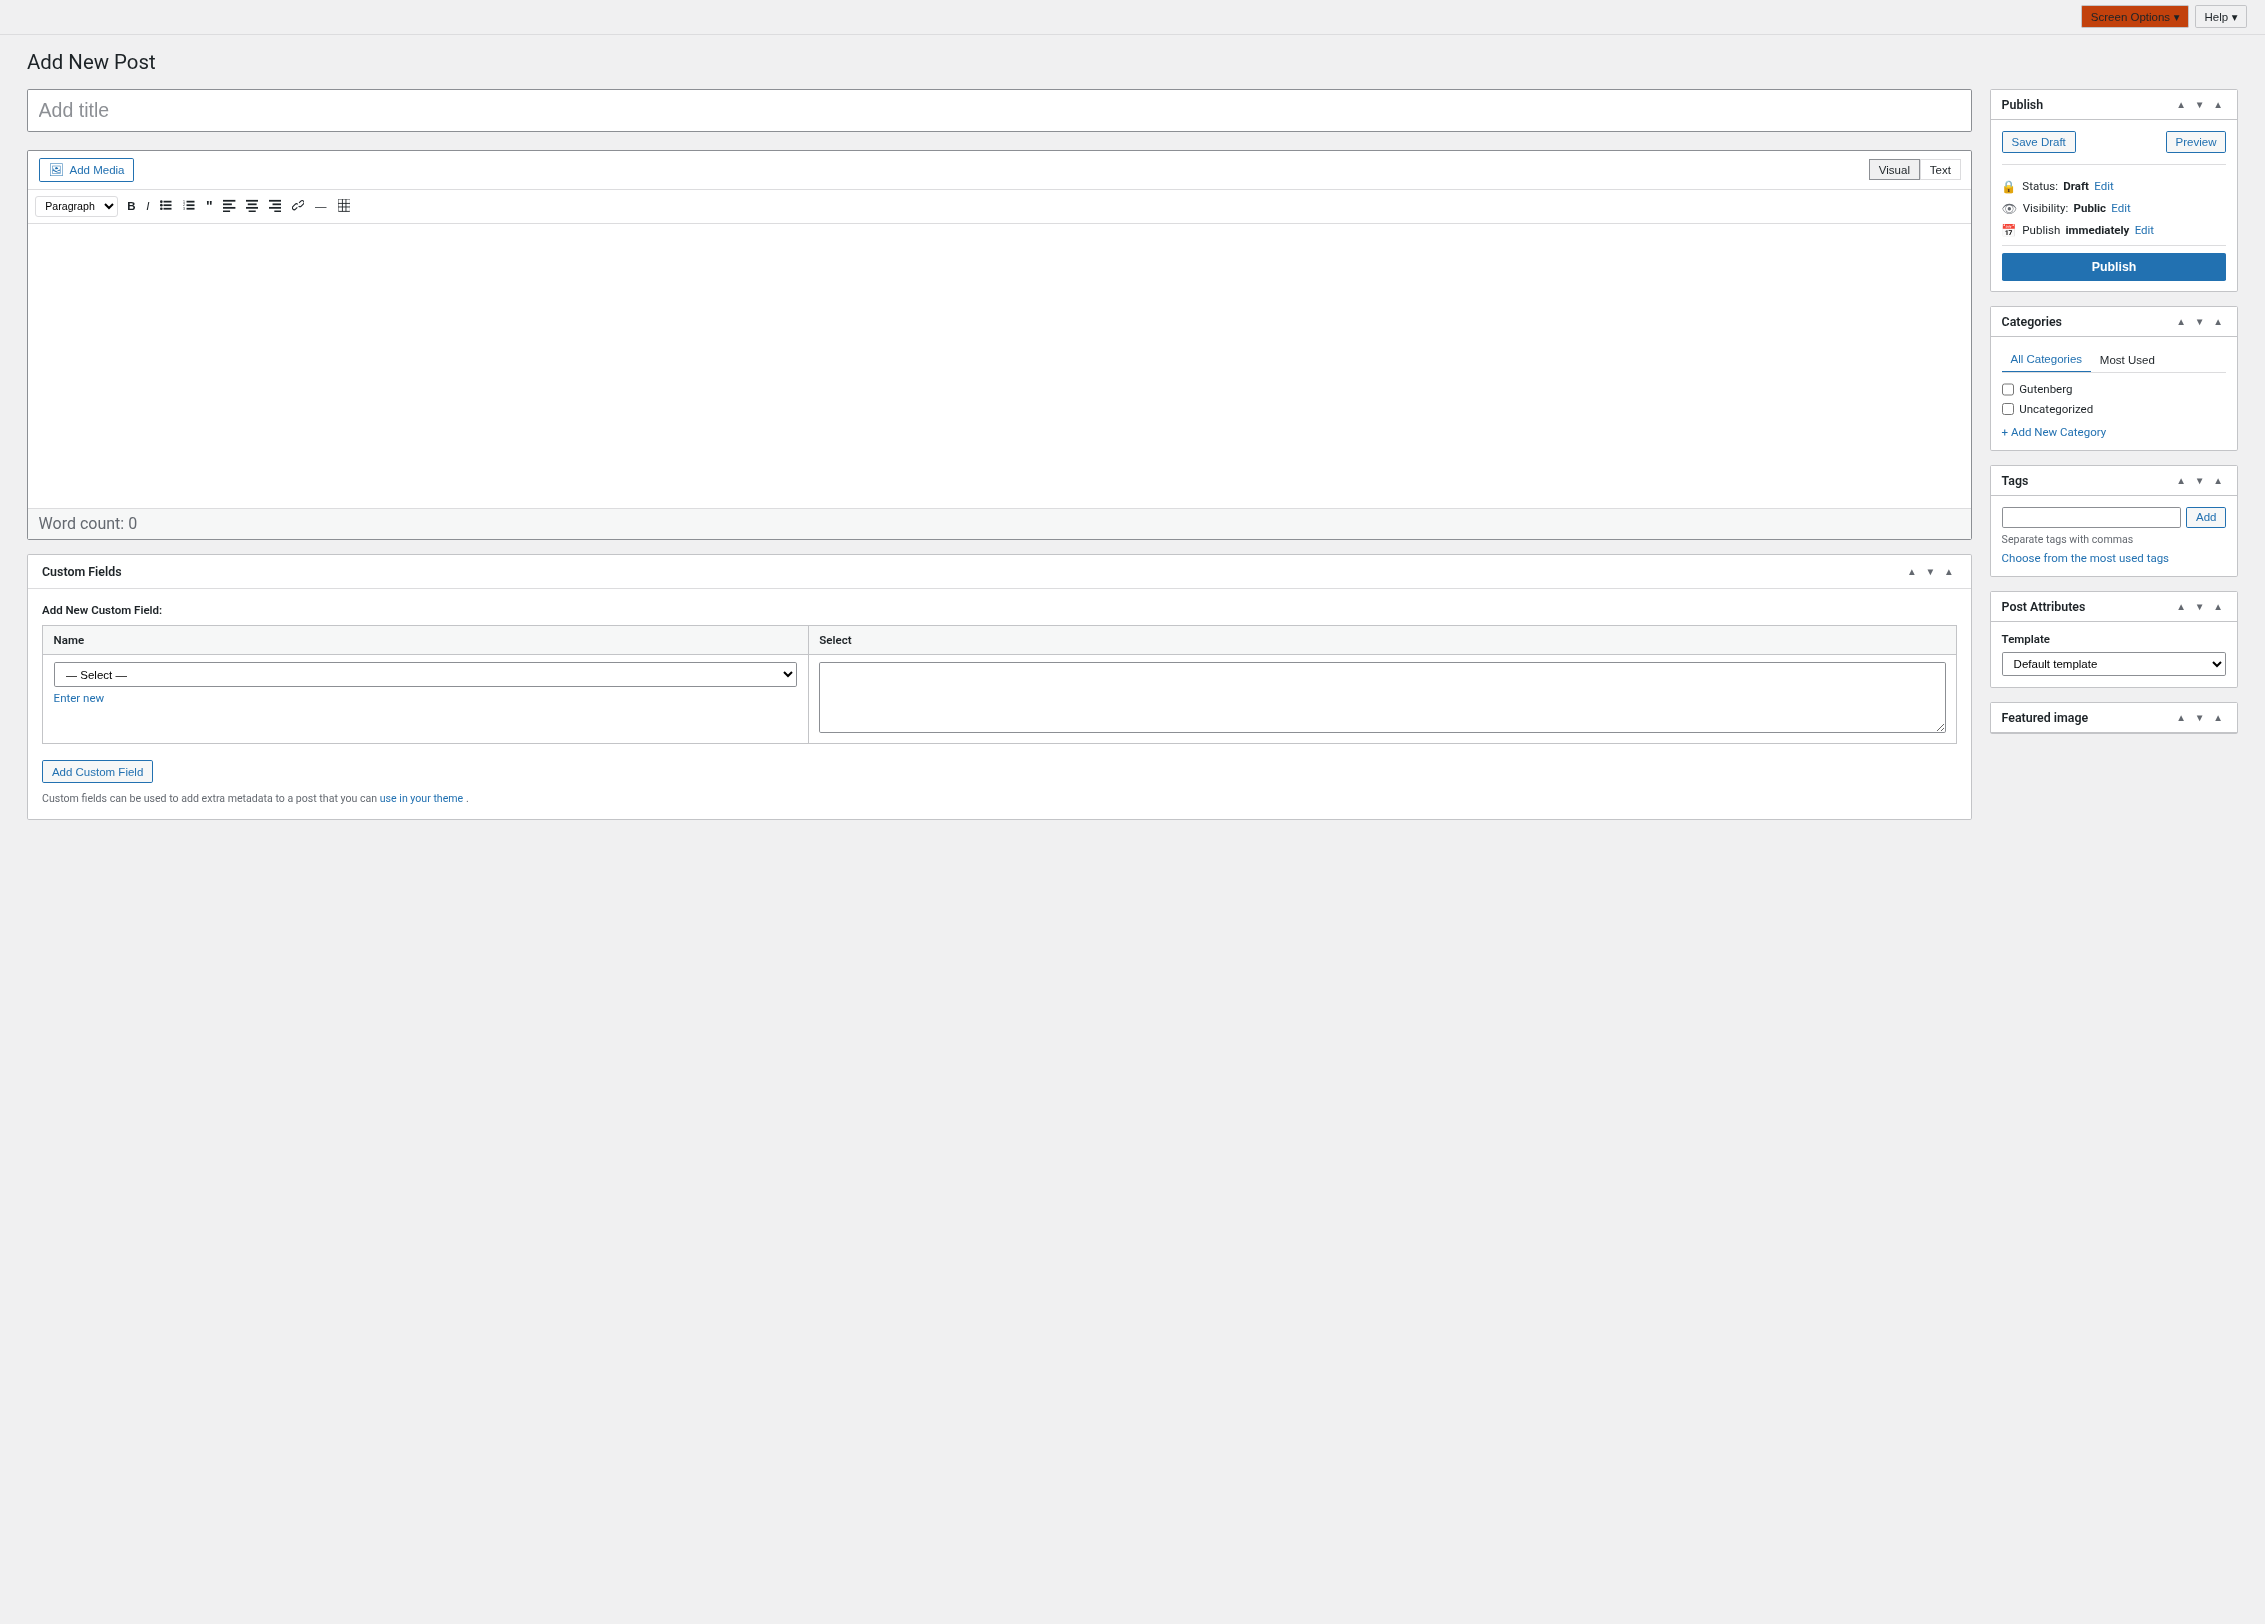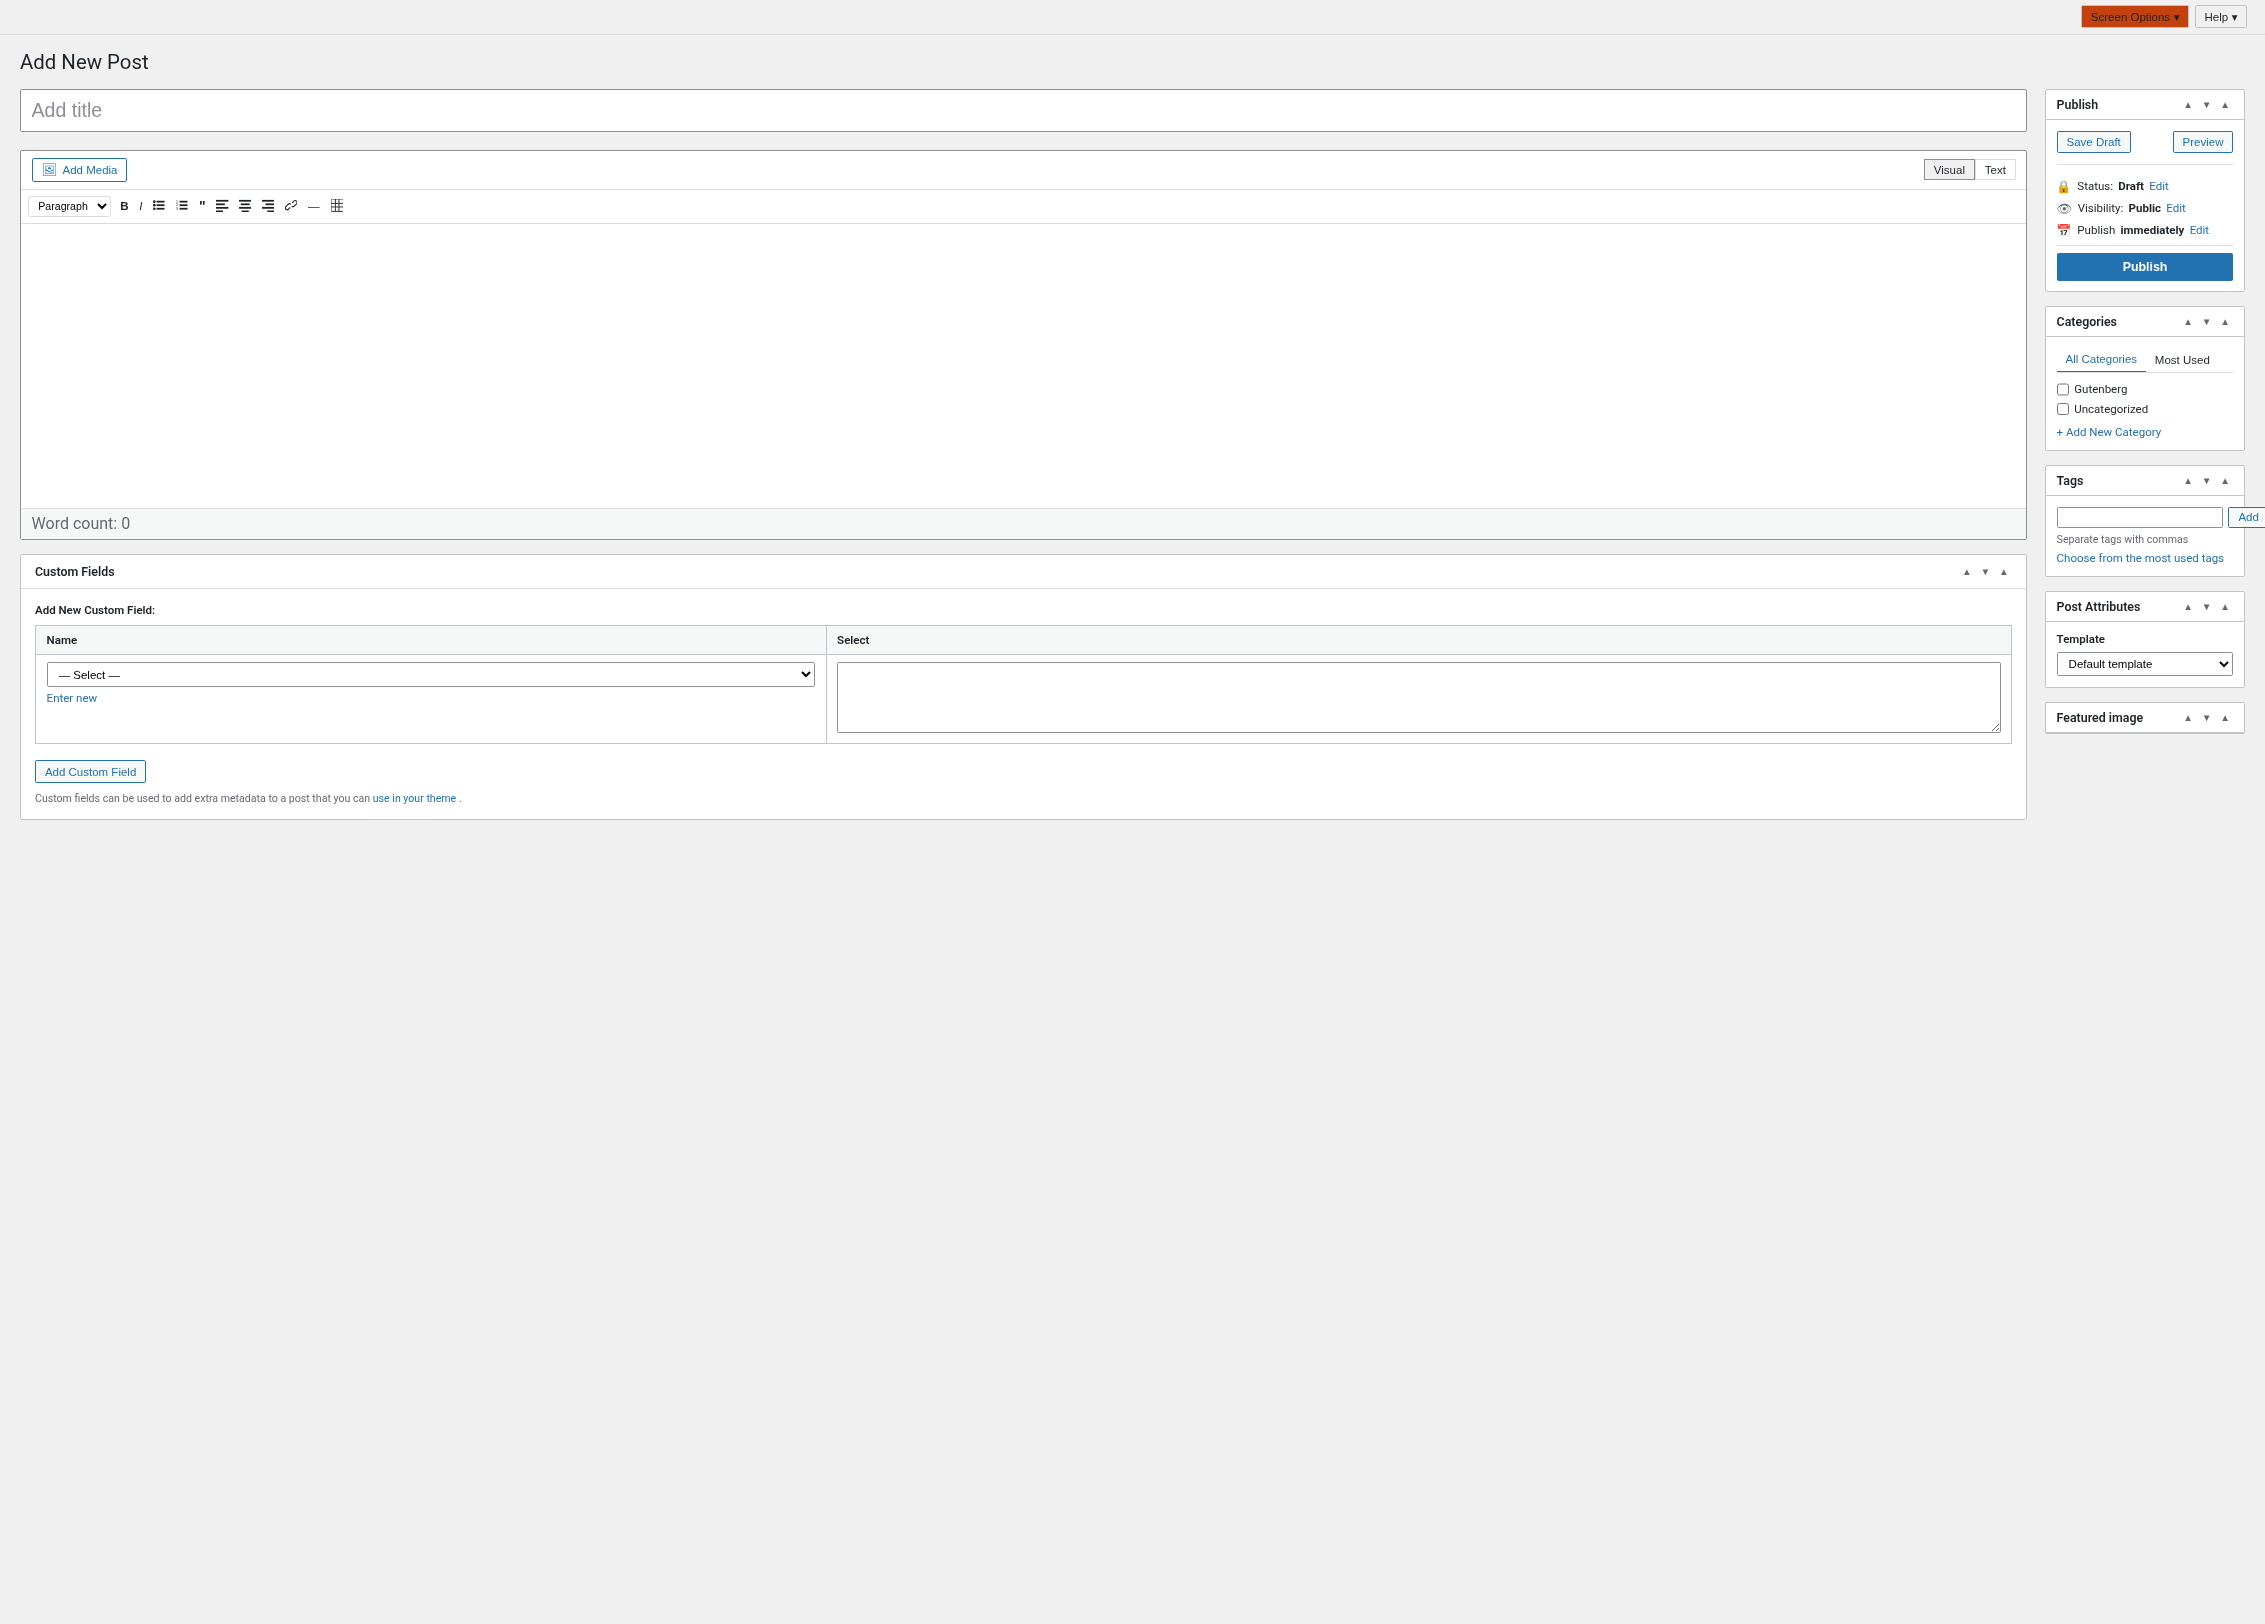--- a/index.html
+++ b/index.html
@@ -17,21 +17,21 @@
       margin-bottom: 14px;
       line-height: 1.3;
     }
 
     .main-content {
       flex: 1;
       min-width: 0;
     }
 
     .sidebar {
-      width: 200px;
+      width: 248px;
       flex-shrink: 0;
     }
 
     
     .title-input {
       width: 100%;
       padding: 8.9px 10.6px;
       font-size: 19.5px;
       border: 0.9px solid #8c8f94;
       border-radius: 1.8px;
@@ -483,21 +483,21 @@
       border-radius: 1.8px;
       cursor: pointer;
       font-size: 11.5px;
       display: flex;
       align-items: center;
       gap: 3.5px;
       margin-left: 5.3px;
     }
 
     .content-area {
-      padding: 14px 20px;
+      padding: 14px 27px;
     }
   </style>
 </head>
 <body>
 
 <div class="header-area">
   <button class="screen-options-btn">
     <span>Screen Options</span>
     <span>▾</span>
   </button>

